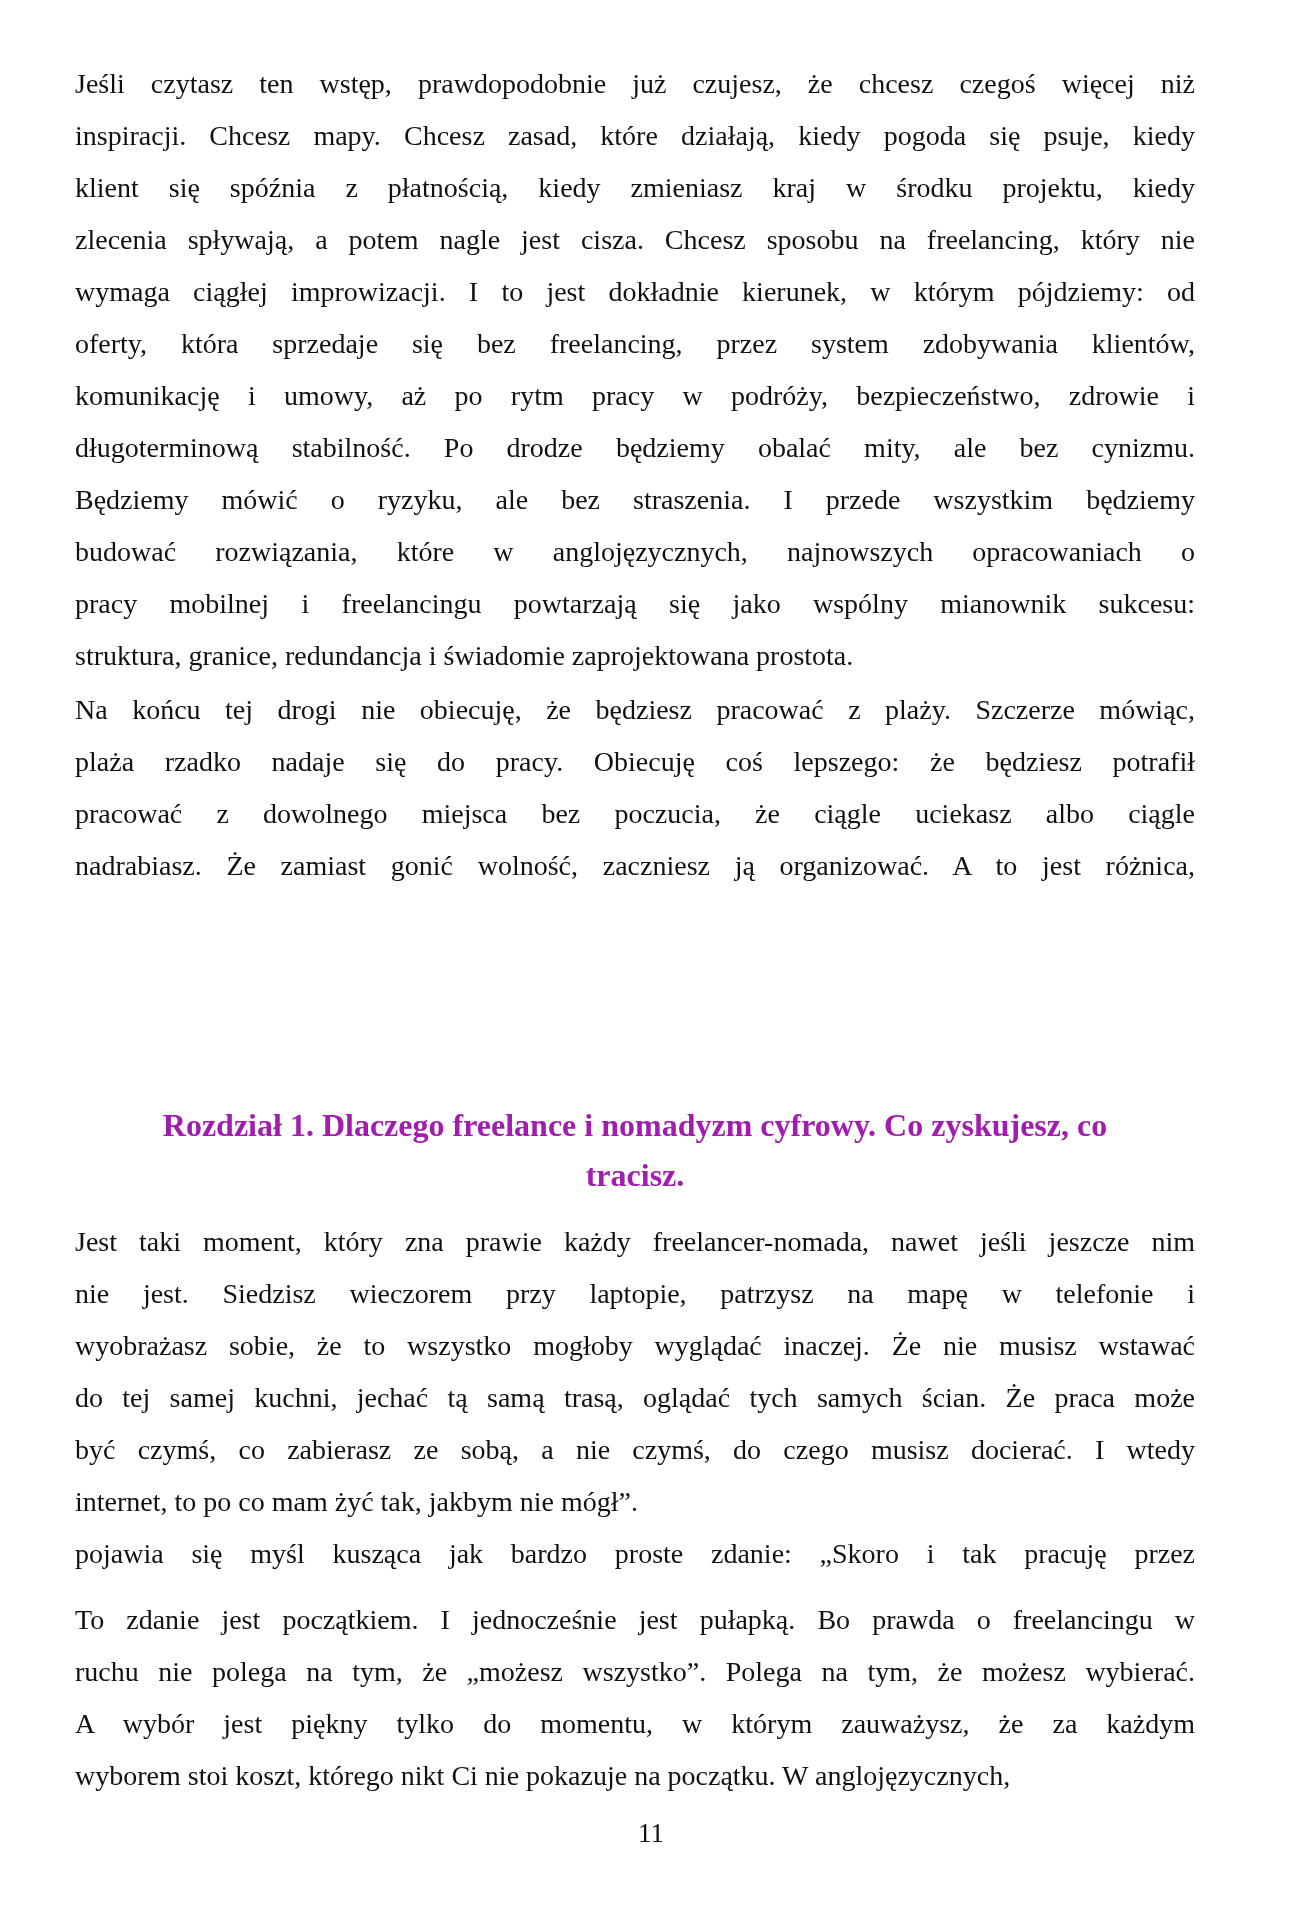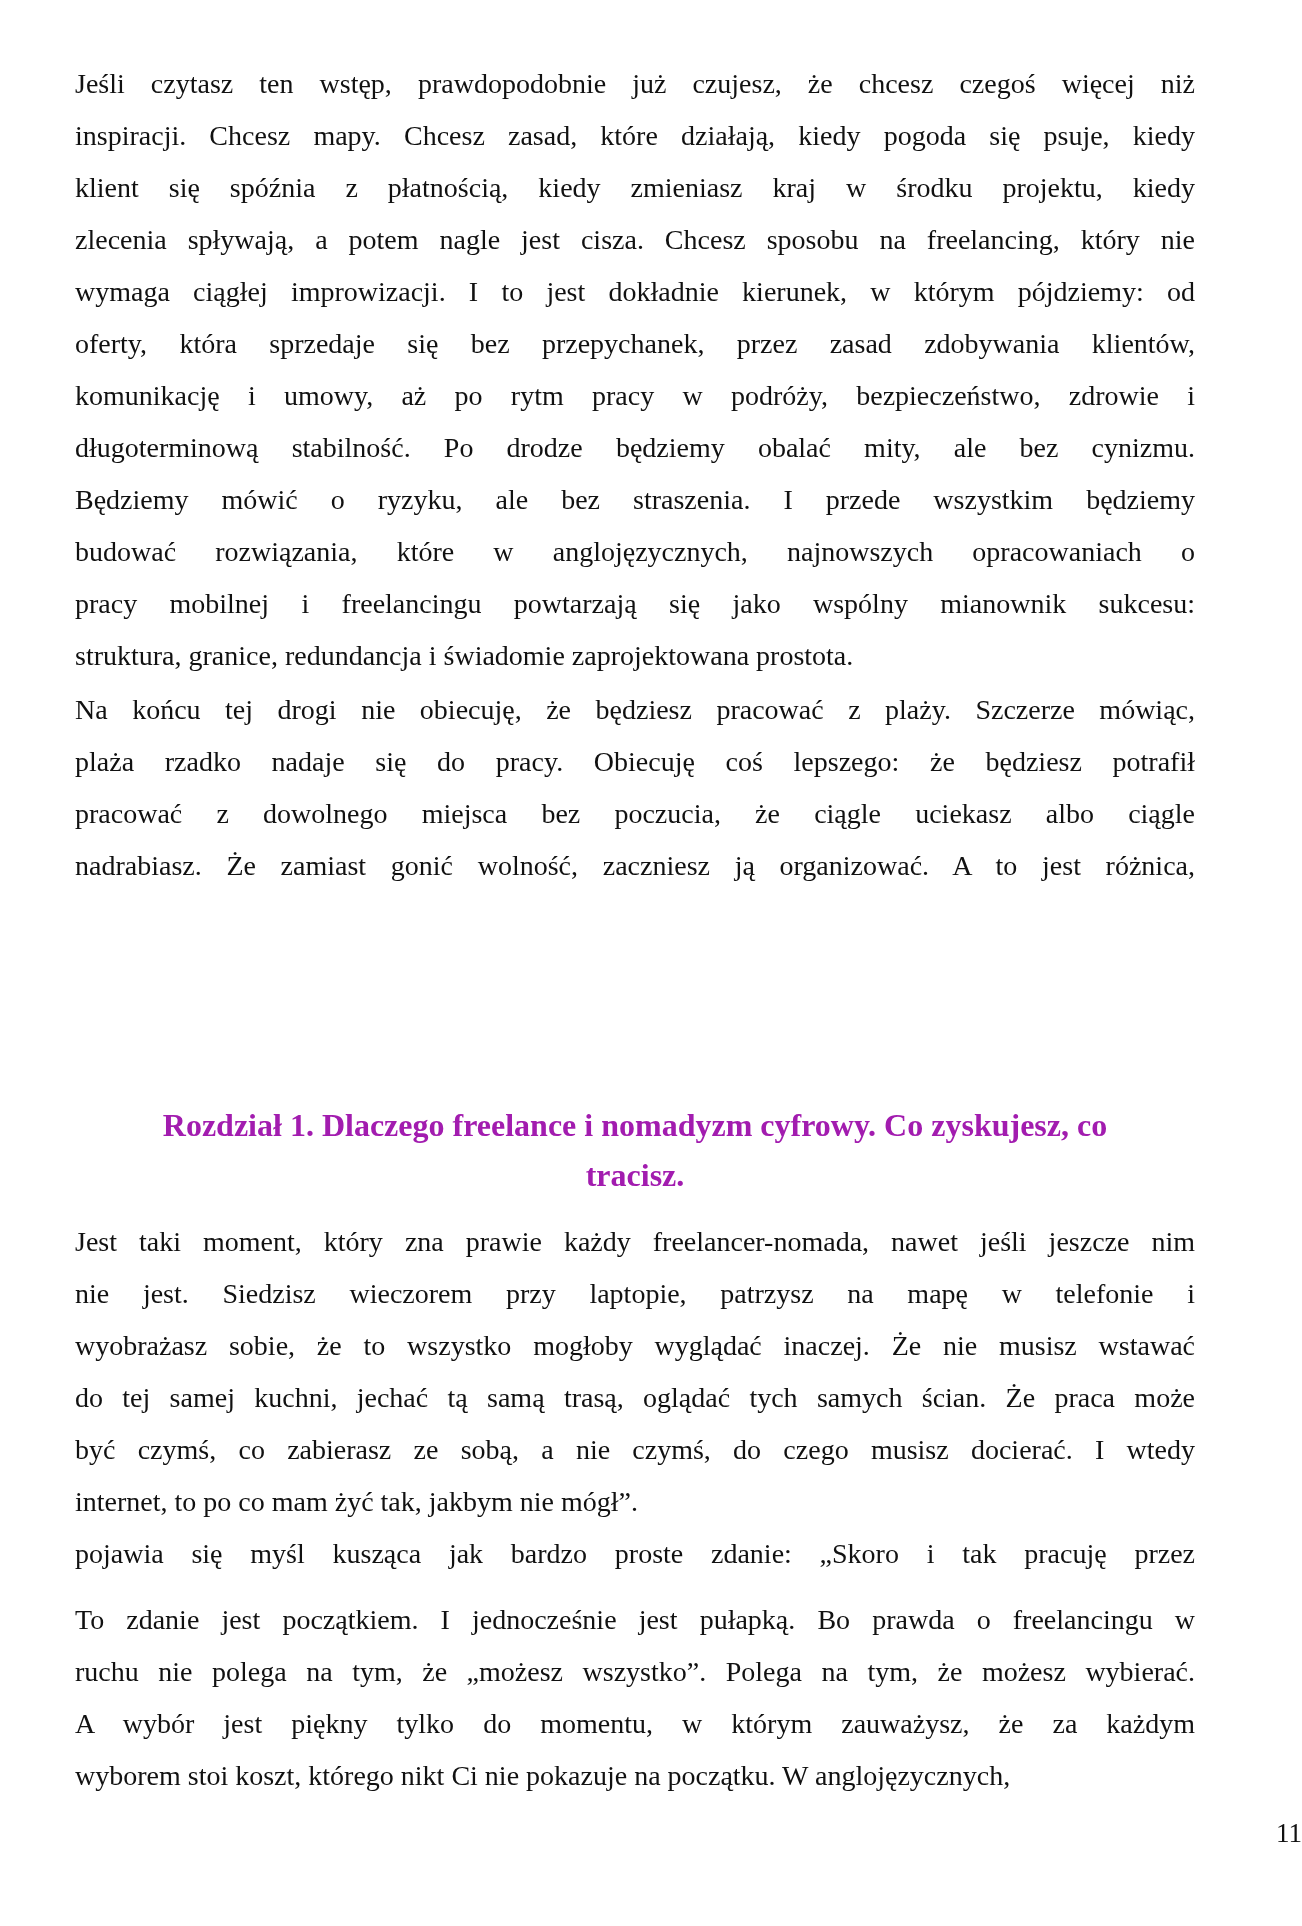--- a/index.html
+++ b/index.html
@@ -60,39 +60,39 @@
   }
   .heading .hline {
     display: block;
     white-space: nowrap;
   }
   .page-number {
     position: absolute;
     left: 0;
     width: 1302px;
     top: 1815px;
-    text-align: right;
+    text-align: center;
     font-size: 27px;
     line-height: 36px;
     color: #111111;
   }
 </style>
 </head>
 <body>
 
 <div class="page">
   <div class="column">
 
     <p class="para" id="intro-p0" style="top:58px;">
         <span class="line" style="display: block; width: auto; word-spacing: 19.0554px;">Jeśli czytasz ten wstęp, prawdopodobnie już czujesz, że chcesz czegoś więcej niż</span>
         <span class="line" style="display: block; width: auto; word-spacing: 16.1719px;">inspiracji. Chcesz mapy. Chcesz zasad, które działają, kiedy pogoda się psuje, kiedy</span>
         <span class="line" style="display: block; width: auto; word-spacing: 23px;">klient się spóźnia z płatnością, kiedy zmieniasz kraj w środku projektu, kiedy</span>
         <span class="line" style="display: block; width: auto; word-spacing: 13.9635px;">zlecenia spływają, a potem nagle jest cisza. Chcesz sposobu na freelancing, który nie</span>
         <span class="line" style="display: block; width: auto; word-spacing: 16.2145px;">wymaga ciągłej improwizacji. I to jest dokładnie kierunek, w którym pójdziemy: od</span>
-        <span class="line" style="display: block; width: auto; word-spacing: 23.6059px;">oferty, która sprzedaje się bez przepychanek, przez zasad zdobywania klientów,</span>
+        <span class="line" style="display: block; width: auto; word-spacing: 23.6059px;">oferty, która sprzedaje się bez freelancing, przez system zdobywania klientów,</span>
         <span class="line" style="display: block; width: auto; word-spacing: 21.2855px;">komunikację i umowy, aż po rytm pracy w podróży, bezpieczeństwo, zdrowie i</span>
         <span class="line" style="display: block; width: auto; word-spacing: 26.1562px;">długoterminową stabilność. Po drodze będziemy obalać mity, ale bez cynizmu.</span>
         <span class="line" style="display: block; width: auto; word-spacing: 26.0094px;">Będziemy mówić o ryzyku, ale bez straszenia. I przede wszystkim będziemy</span>
         <span class="line" style="display: block; width: auto; word-spacing: 32.1652px;">budować rozwiązania, które w anglojęzycznych, najnowszych opracowaniach o</span>
         <span class="line" style="display: block; width: auto; word-spacing: 25.349px;">pracy mobilnej i freelancingu powtarzają się jako wspólny mianownik sukcesu:</span>
         <span class="line last" style="display: block;">struktura, granice, redundancja i świadomie zaprojektowana prostota.</span>
       </p>
 
     <p class="para" id="intro-p1" style="top:684px;">
         <span class="line" style="display: block; width: auto; word-spacing: 17.4948px;">Na końcu tej drogi nie obiecuję, że będziesz pracować z plaży. Szczerze mówiąc,</span>

